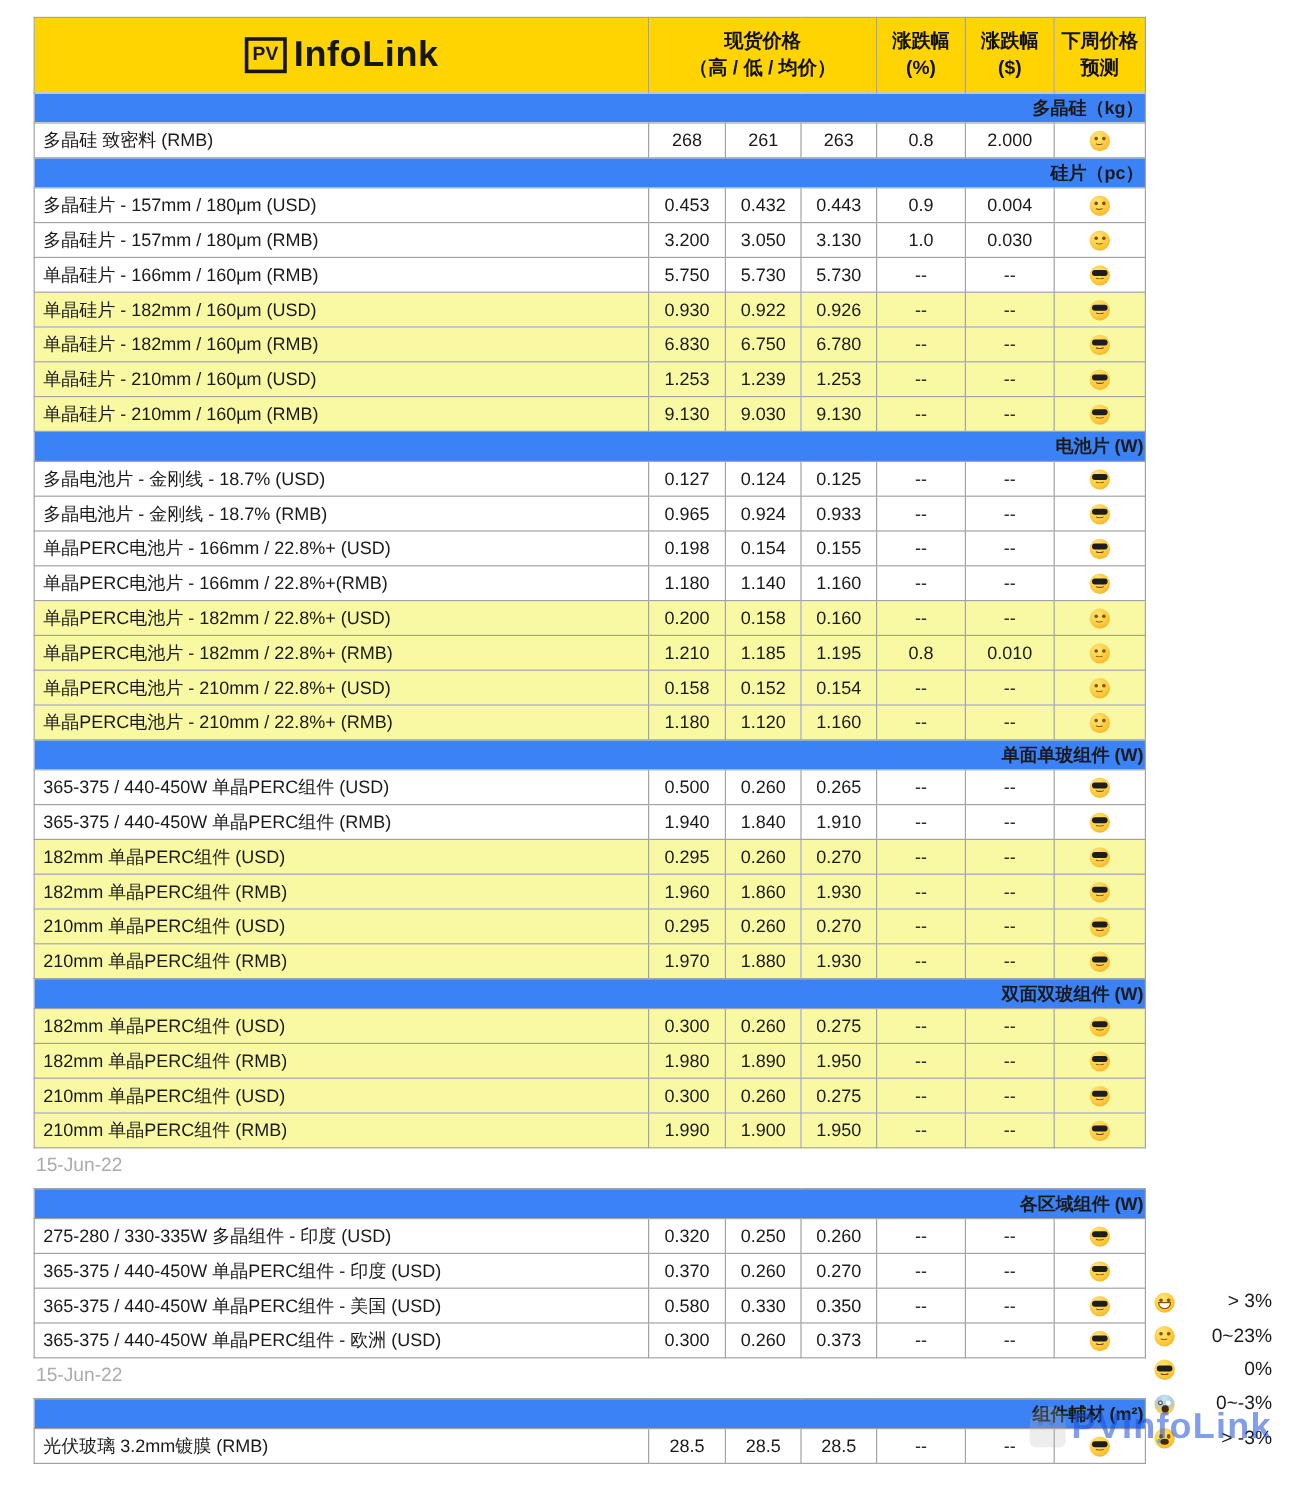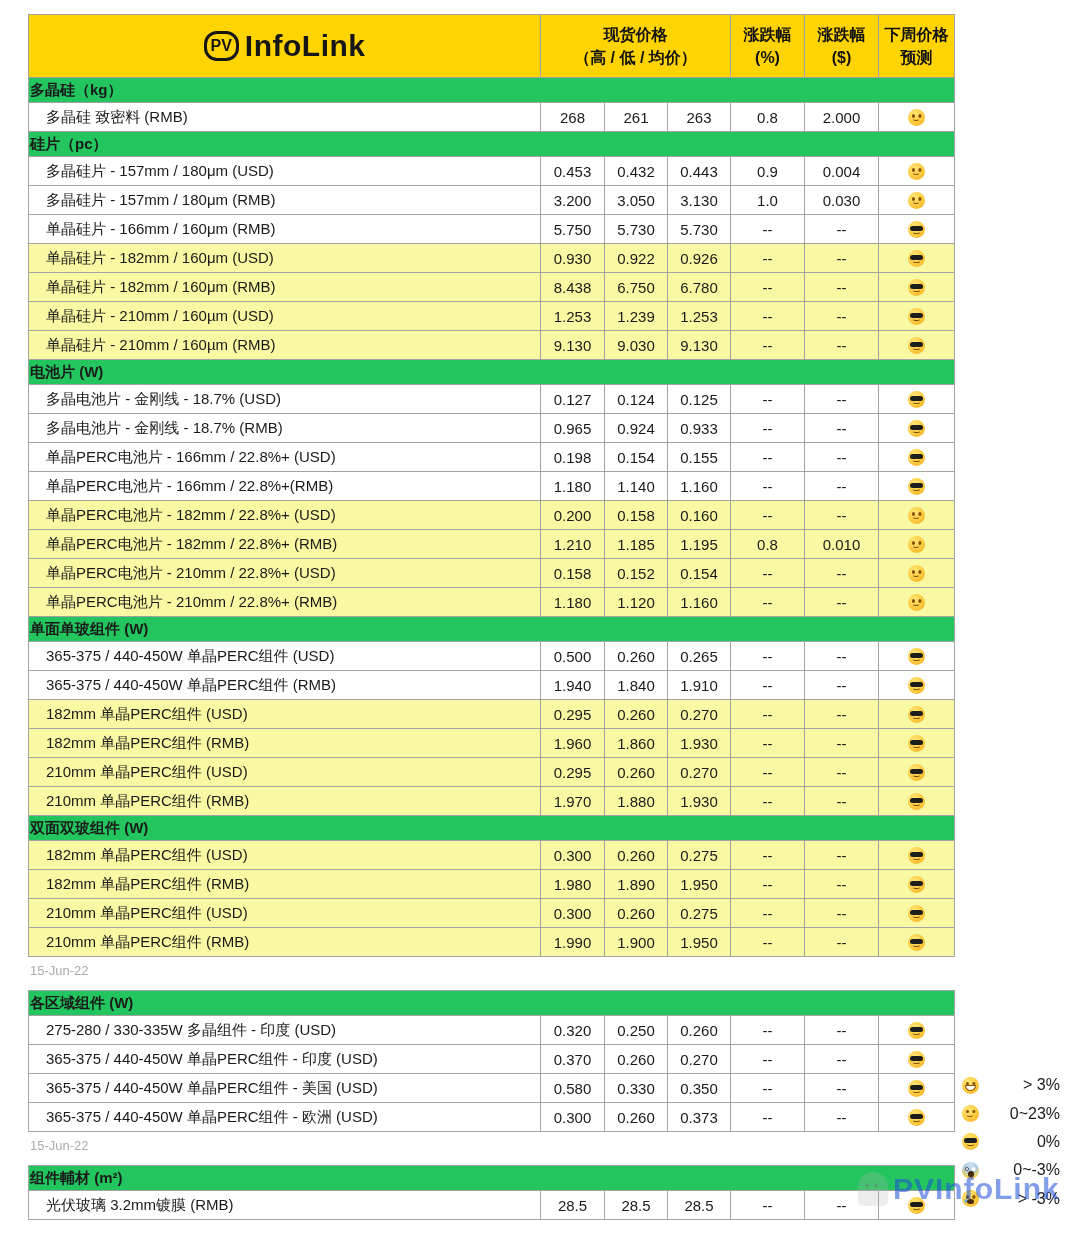--- a/index.html
+++ b/index.html
@@ -9,34 +9,34 @@
     overflow:hidden;
   }
   .page{position:absolute;left:28px;top:14px;width:927px;}
   table.blk{border-collapse:collapse;table-layout:fixed;width:927px;}
   table.blk td{border:1px solid #a3a3a3;font-size:15px;overflow:hidden;white-space:nowrap;}
 
   
   tr.head td{background:#FFD400;height:60px;text-align:center;font-weight:bold;
              font-size:16px;line-height:1.45;color:#111;}
   .logo{display:flex;align-items:center;justify-content:center;gap:6px;}
-  .logo-pv{display:inline-block;border:3px solid #161616;border-radius:13px;
+  .logo-pv{display:inline-block;border:3px solid #161616;border-radius:0;
            padding:0px 4px 1px 4px;font-weight:800;font-size:16px;color:#161616;}
   .logo-text{font-weight:800;font-size:30px;letter-spacing:0.5px;color:#161616;}
 
   
-  tr.sec td{background:#22c55e;height:22px;text-align:left;font-weight:bold;font-size:15px;}
+  tr.sec td{background:#3b82f6;height:22px;text-align:right;font-weight:bold;font-size:15px;}
 
   
   tr.row td{height:26px;background:#ffffff;text-align:center;color:#1a1a1a;}
-  tr.row td.name{text-align:left;padding-left:17px;}
+  tr.row td.name{text-align:left;padding-left:7px;}
   tr.row.hl td{background:#F9F9A3;}
   td.up{color:#3BAE75;}
 
-  .date{margin:6px 0 12px 2px;font-size:13px;color:#ABABAB;height:15px;
+  .date{margin:6px 0 12px 2px;font-size:16px;color:#ABABAB;height:15px;
         font-family:"Liberation Sans",sans-serif;}
 
   
   .emo{position:relative;display:inline-block;width:17px;height:17px;border-radius:50%;
        background:radial-gradient(circle at 38% 32%, #ffe879 0%, #fcc93d 55%, #efa81d 100%);
        vertical-align:middle;}
   .emo.smile::before,.emo.grin::before,.emo.cry::before{
        content:"";position:absolute;left:4px;top:5px;width:3px;height:3.4px;
        background:#8a5200;border-radius:50%;box-shadow:6.4px 0 0 #8a5200;}
   .emo.smile::after{content:"";position:absolute;left:3.8px;top:5.6px;width:8.6px;height:6.4px;
@@ -158,21 +158,21 @@
           <td class="name">单晶硅片 - 182mm / 160μm (USD)</td>
           <td>0.930</td>
           <td>0.922</td>
           <td>0.926</td>
           <td>--</td>
           <td>--</td>
           <td><span class="emo cool"></span></td>
         </tr>
         <tr class="row hl">
           <td class="name">单晶硅片 - 182mm / 160μm (RMB)</td>
-          <td>8.438</td>
+          <td>6.830</td>
           <td>6.750</td>
           <td>6.780</td>
           <td>--</td>
           <td>--</td>
           <td><span class="emo cool"></span></td>
         </tr>
         <tr class="row hl">
           <td class="name">单晶硅片 - 210mm / 160µm (USD)</td>
           <td>1.253</td>
           <td>1.239</td>

